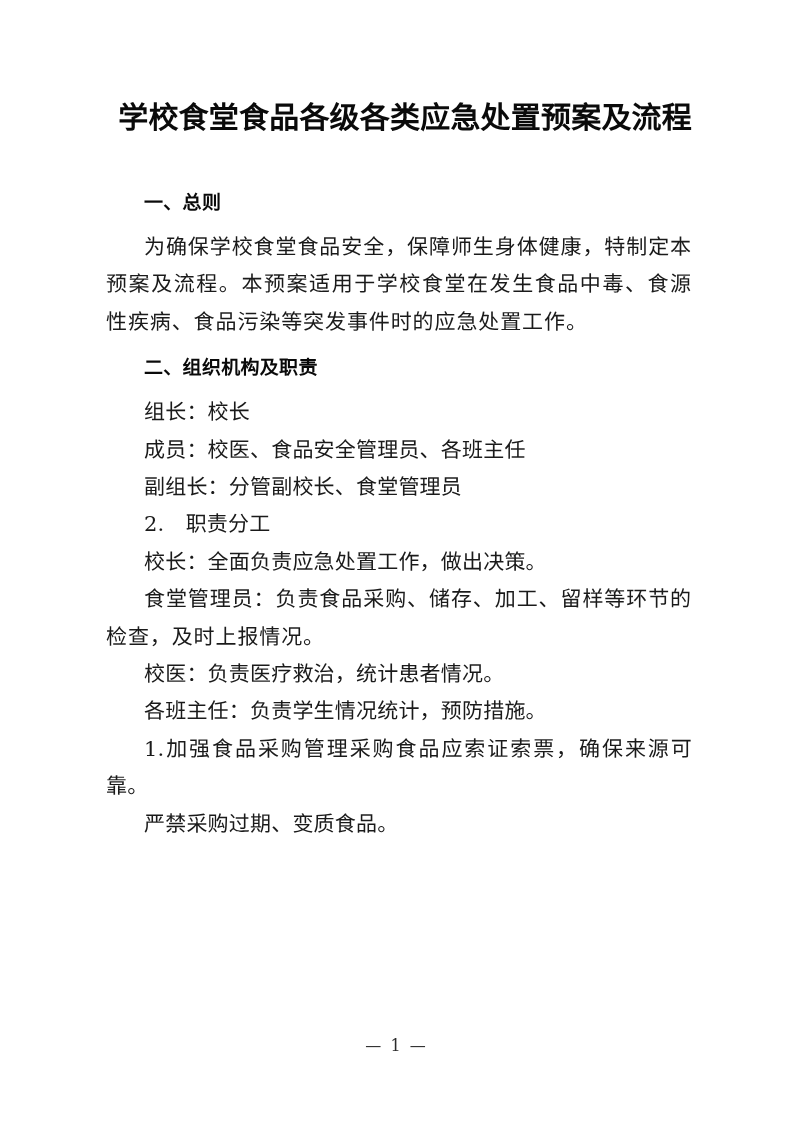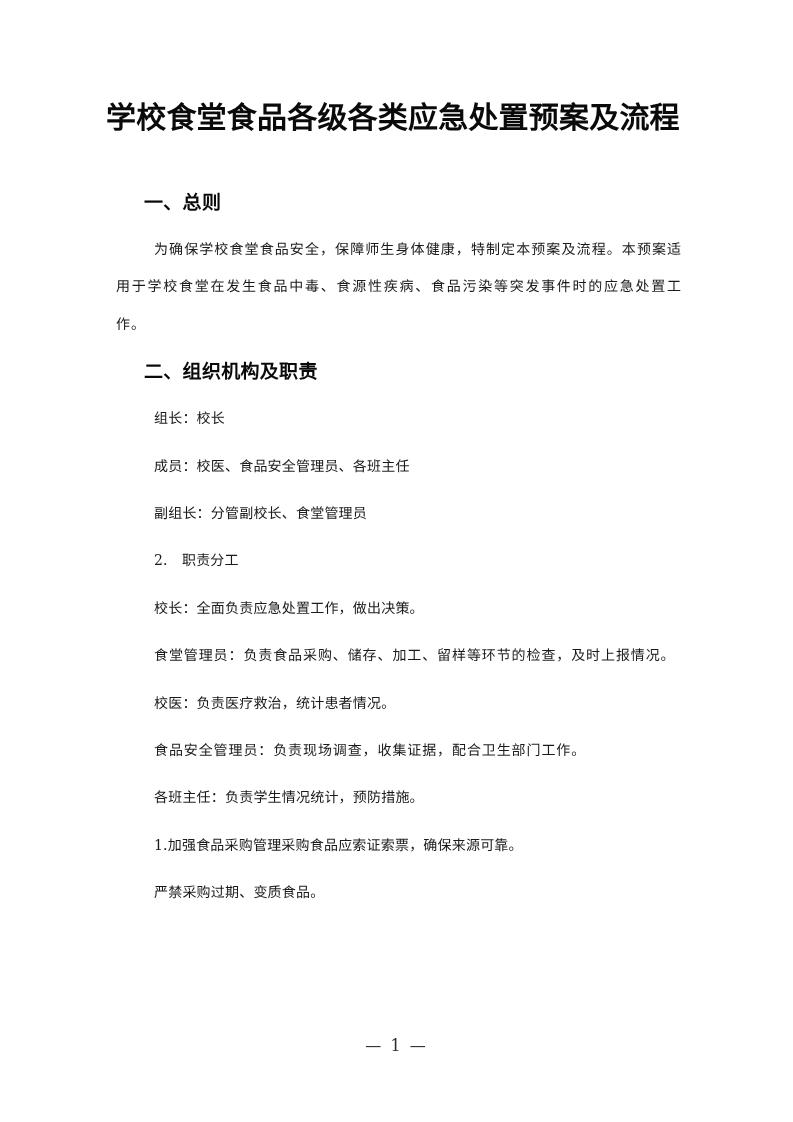--- a/index.html
+++ b/index.html
@@ -32,21 +32,21 @@
     top: 96px;
     width: 586px;
   }
 
   
   .doc-title {
     font-family: "DejaVu Serif", "Liberation Serif", serif;
     font-weight: bold;
     font-size: 30px;
     line-height: 44px;
-    text-align: left;
+    text-align: right;
     letter-spacing: 0.2px;
     margin: 0 0 0 0;
     color: #0a0a0a;
     word-break: break-all;
   }
 
   
   .section-heading {
     font-family: "DejaVu Sans", "Liberation Sans", sans-serif;
     font-weight: bold;
@@ -54,24 +54,24 @@
     line-height: 37px;
     color: #0a0a0a;
     text-indent: 30px;
     margin: 8px;
     letter-spacing: 0.3px;
   }
 
   
   .para {
     font-family: "DejaVu Serif", "Liberation Serif", serif;
-    font-size: 14px;
+    font-size: 21px;
     line-height: 37.4px;
     color: #1a1a1a;
-    margin: 10px;
+    margin: 0;
     text-align: justify;
     text-justify: inter-ideograph;
     text-indent: 38px;
     letter-spacing: 0.9px;
     word-break: break-all;
   }
   .para.tight {
     letter-spacing: 0.2px;
   }
 
@@ -110,21 +110,20 @@
     <p class="para">为确保学校食堂食品安全，保障师生身体健康，特制定本预案及流程。本预案适用于学校食堂在发生食品中毒、食源性疾病、食品污染等突发事件时的应急处置工作。</p>
 
     <h2 class="section-heading">二、组织机构及职责</h2>
     <p class="para tight">组长：校长</p>
     <p class="para tight">成员：校医、食品安全管理员、各班主任</p>
     <p class="para tight">副组长：分管副校长、食堂管理员</p>
     <p class="para tight">2.　职责分工</p>
     <p class="para tight">校长：全面负责应急处置工作，做出决策。</p>
     <p class="para">食堂管理员：负责食品采购、储存、加工、留样等环节的检查，及时上报情况。</p>
     <p class="para tight">校医：负责医疗救治，统计患者情况。</p>
-    <p class="para">食品安全管理员：负责现场调查，收集证据，配合卫生部门工作。</p>
     <p class="para tight">各班主任：负责学生情况统计，预防措施。</p>
 
     <p class="para tight">1.加强食品采购管理采购食品应索证索票，确保来源可靠。</p>
     <p class="para tight">严禁采购过期、变质食品。</p>
 
   </div>
 
   <div class="page-footer">— 1 —</div>
 
 </div>

